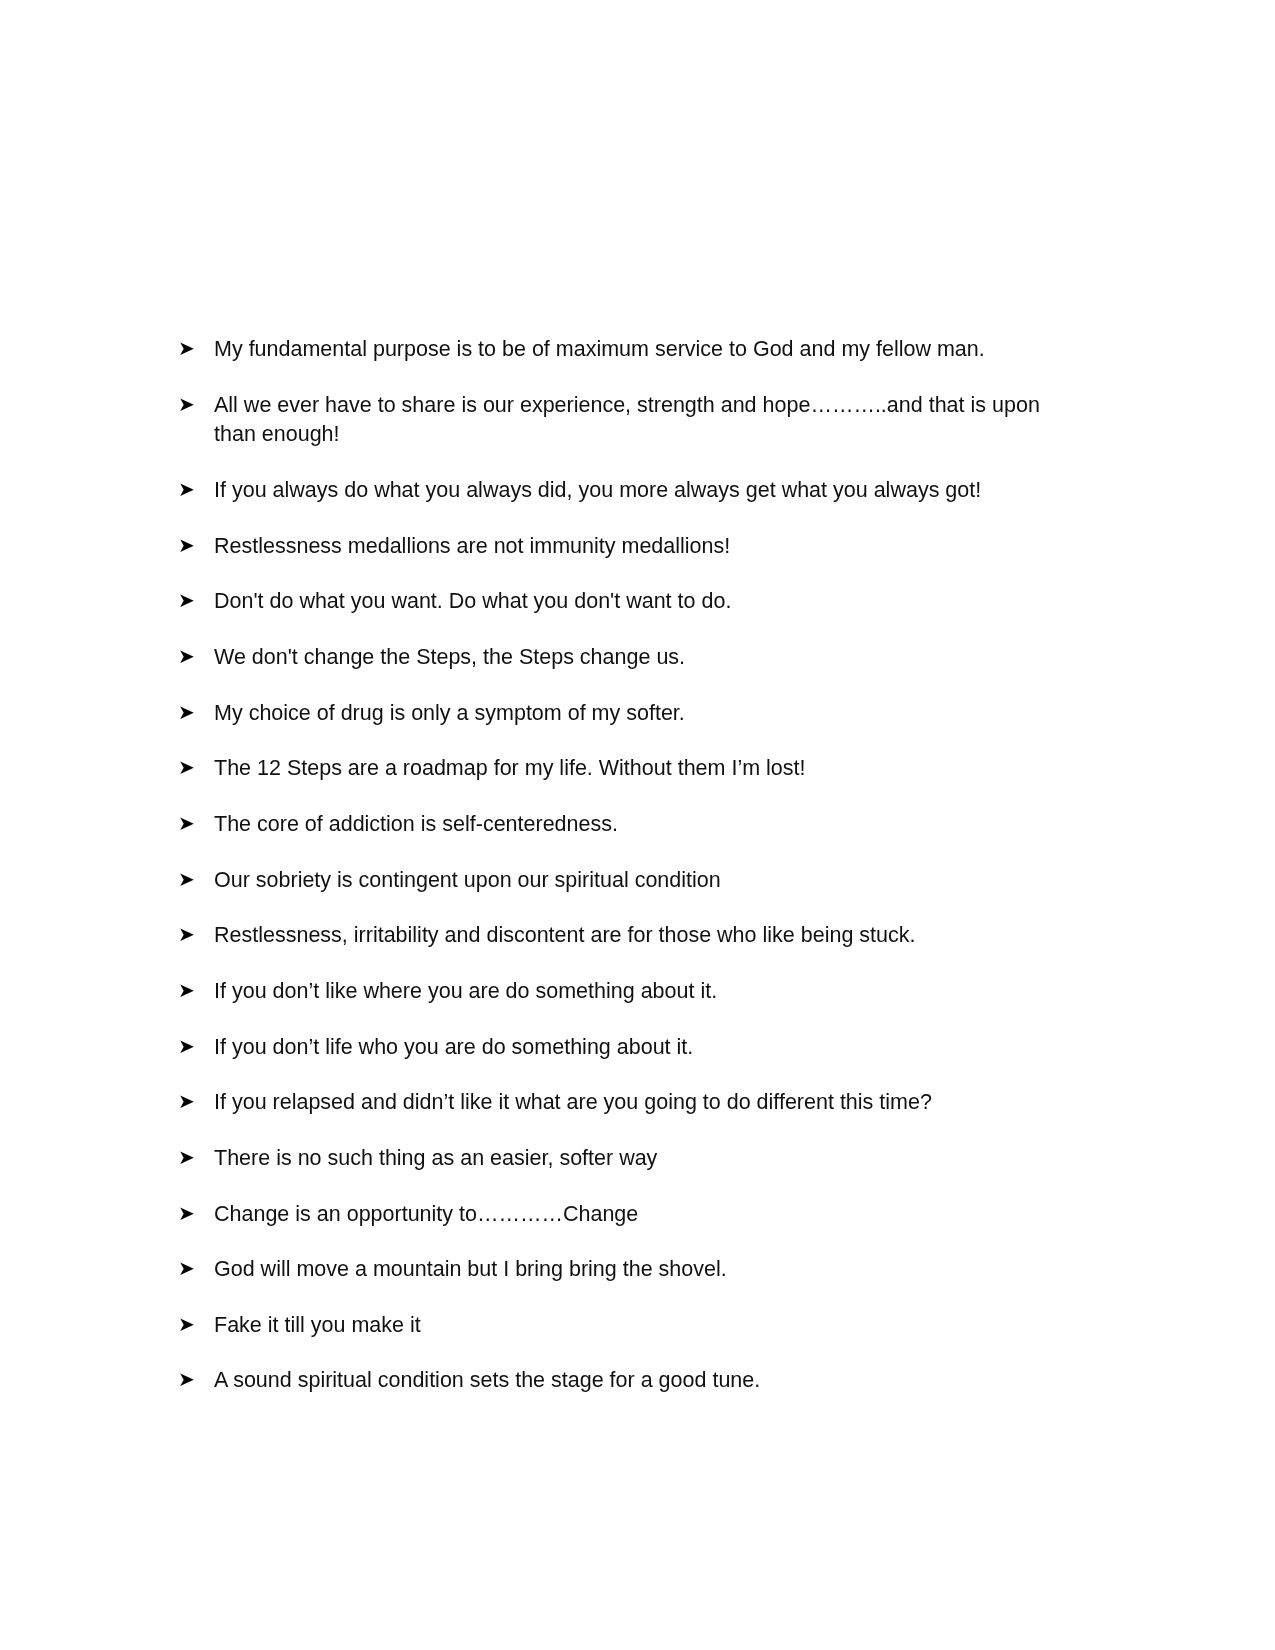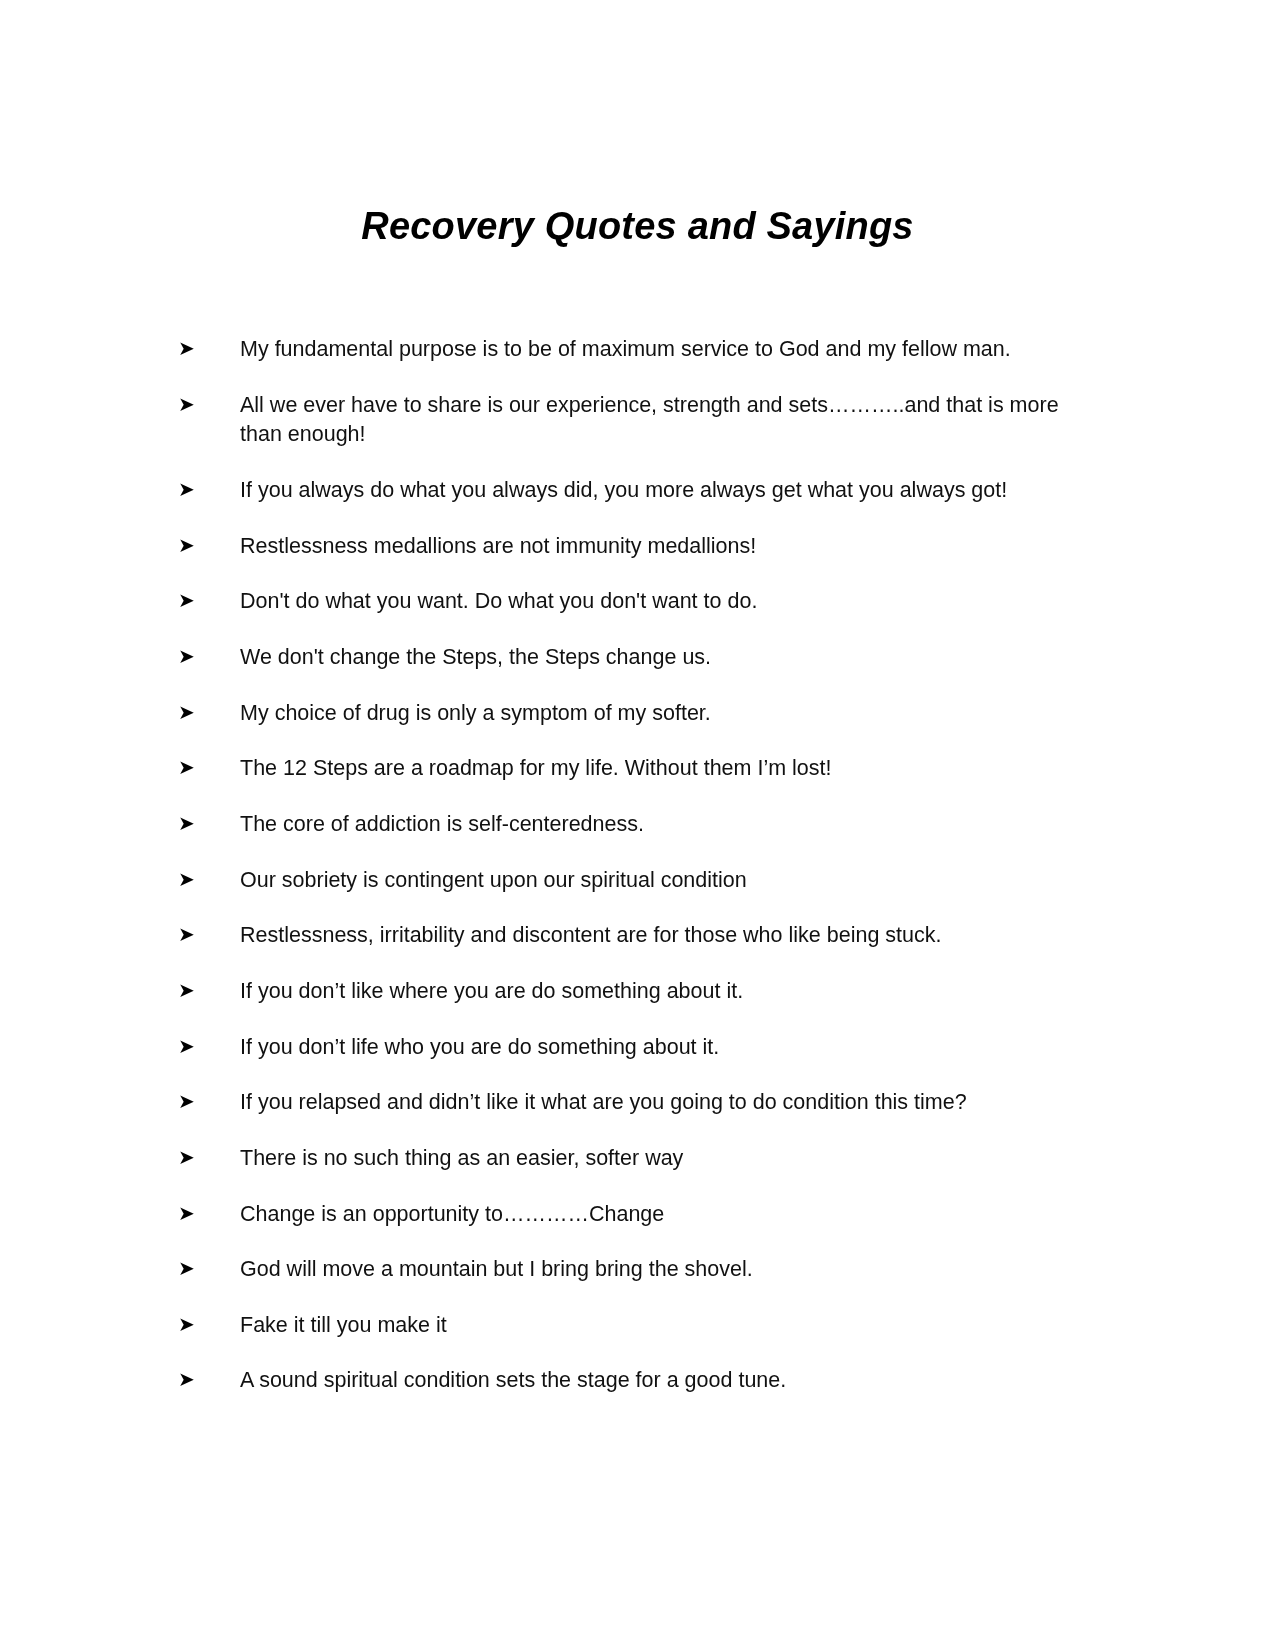--- a/index.html
+++ b/index.html
@@ -54,38 +54,36 @@
     flex: 0 0 auto;
     width: 36px;
     font-size: 20px;
     line-height: 1.38;
     color: #000000;
     font-family: "DejaVu Sans", sans-serif;
   }
   .quote-text {
     flex: 1 1 auto;
     padding-right: 10px;
-    margin-left: 26px;
   }
 </style>
 </head>
 <body>
 
 <div class="page">
 
-  <h1 class="doc-title">Recovery Quotes and Sayings</h1>
 
   <ul class="quote-list">
     <li class="quote-item">
       <span class="bullet">➤</span>
       <span class="quote-text">My fundamental purpose is to be of maximum service to God and my fellow man.</span>
     </li>
     <li class="quote-item">
       <span class="bullet">➤</span>
-      <span class="quote-text">All we ever have to share is our experience, strength and sets………..and that is more than enough!</span>
+      <span class="quote-text">All we ever have to share is our experience, strength and hope………..and that is upon than enough!</span>
     </li>
     <li class="quote-item">
       <span class="bullet">➤</span>
       <span class="quote-text">If you always do what you always did, you more always get what you always got!</span>
     </li>
     <li class="quote-item">
       <span class="bullet">➤</span>
       <span class="quote-text">Restlessness medallions are not immunity medallions!</span>
     </li>
     <li class="quote-item">
@@ -119,21 +117,21 @@
     <li class="quote-item">
       <span class="bullet">➤</span>
       <span class="quote-text">If you don’t like where you are do something about it.</span>
     </li>
     <li class="quote-item">
       <span class="bullet">➤</span>
       <span class="quote-text">If you don’t life who you are do something about it.</span>
     </li>
     <li class="quote-item">
       <span class="bullet">➤</span>
-      <span class="quote-text">If you relapsed and didn’t like it what are you going to do condition this time?</span>
+      <span class="quote-text">If you relapsed and didn’t like it what are you going to do different this time?</span>
     </li>
     <li class="quote-item">
       <span class="bullet">➤</span>
       <span class="quote-text">There is no such thing as an easier, softer way</span>
     </li>
     <li class="quote-item">
       <span class="bullet">➤</span>
       <span class="quote-text"> Change is an opportunity to…………Change</span>
     </li>
     <li class="quote-item">

